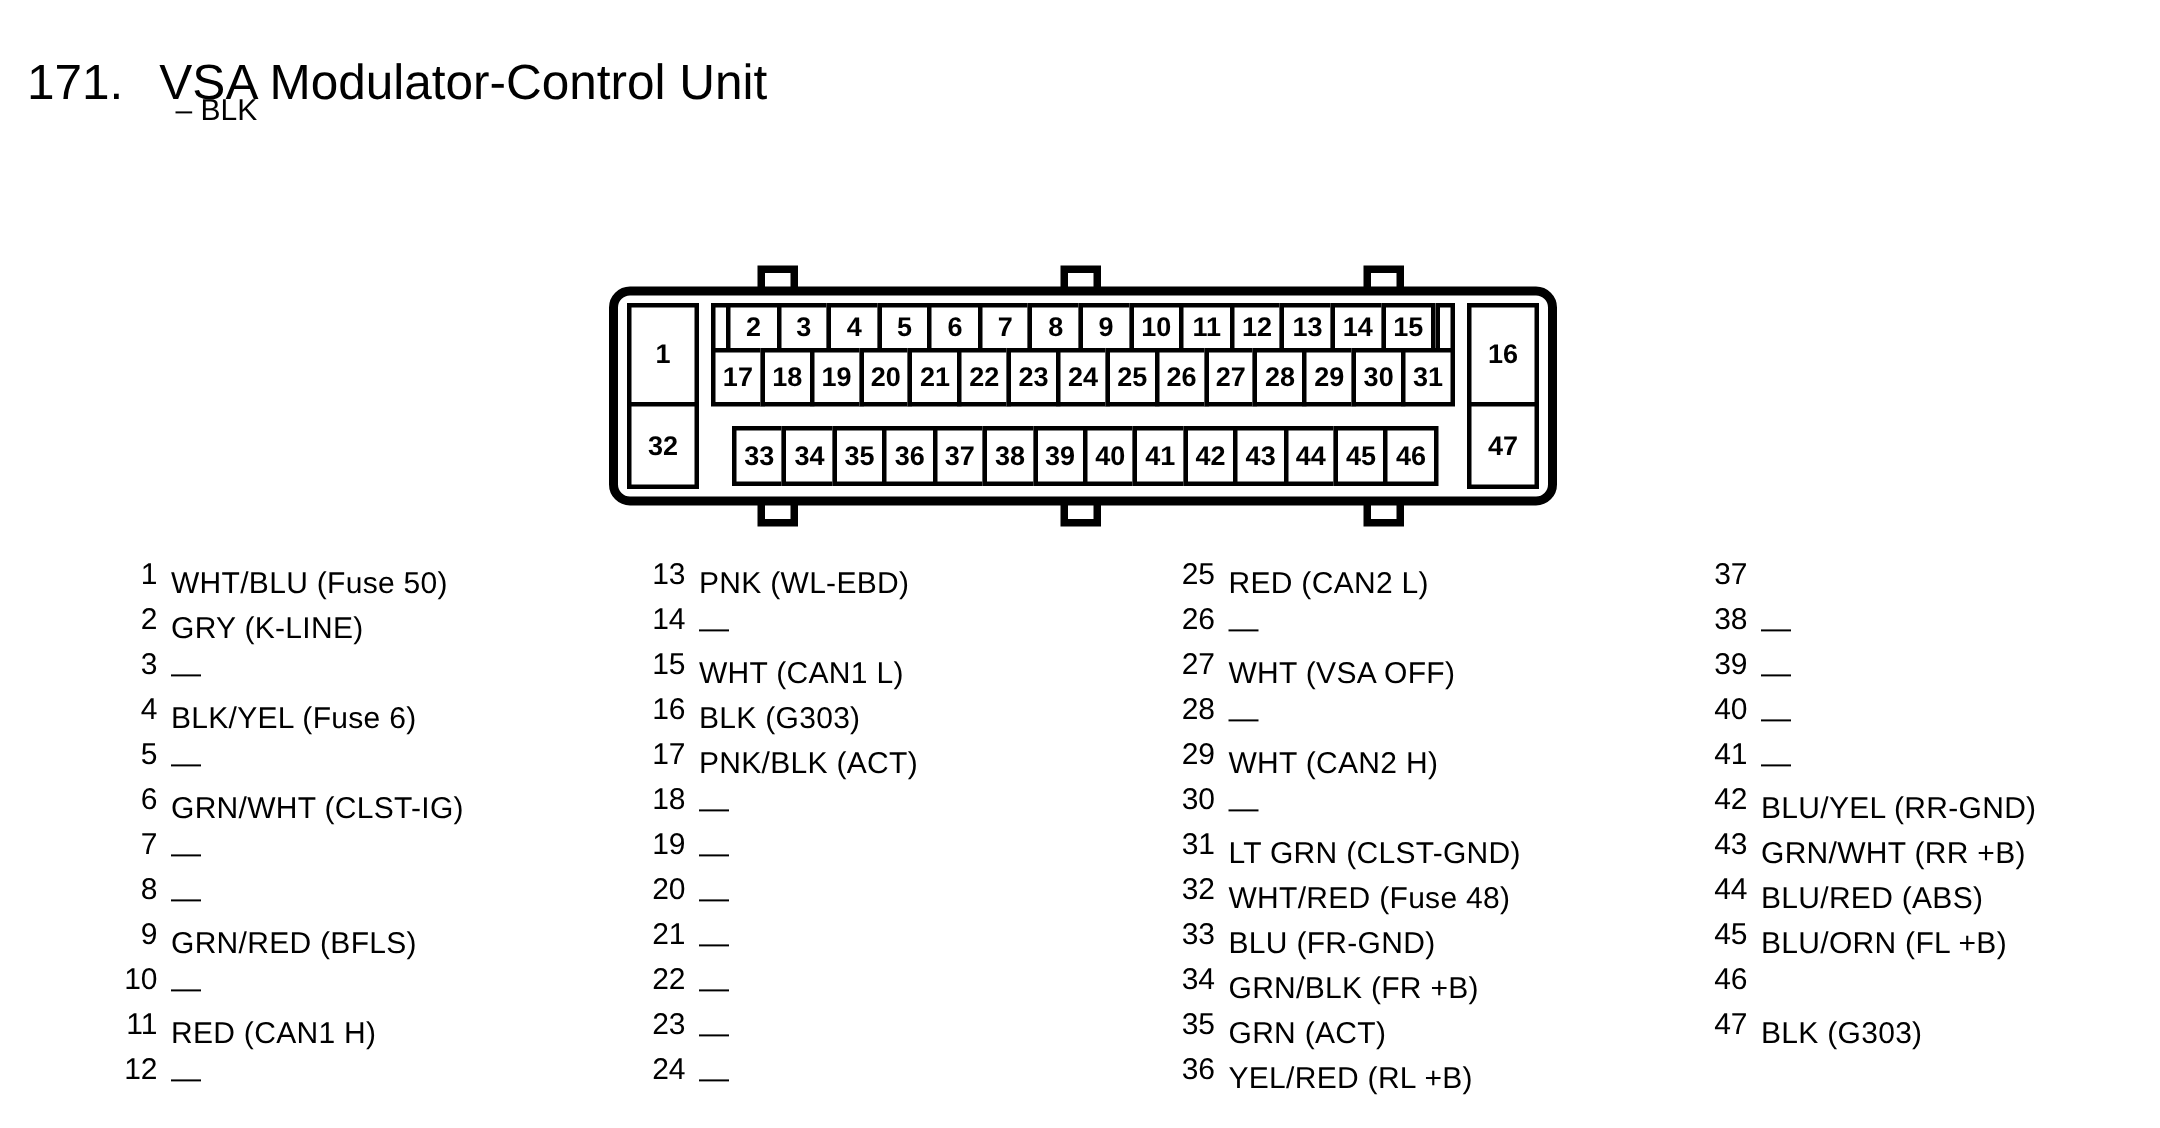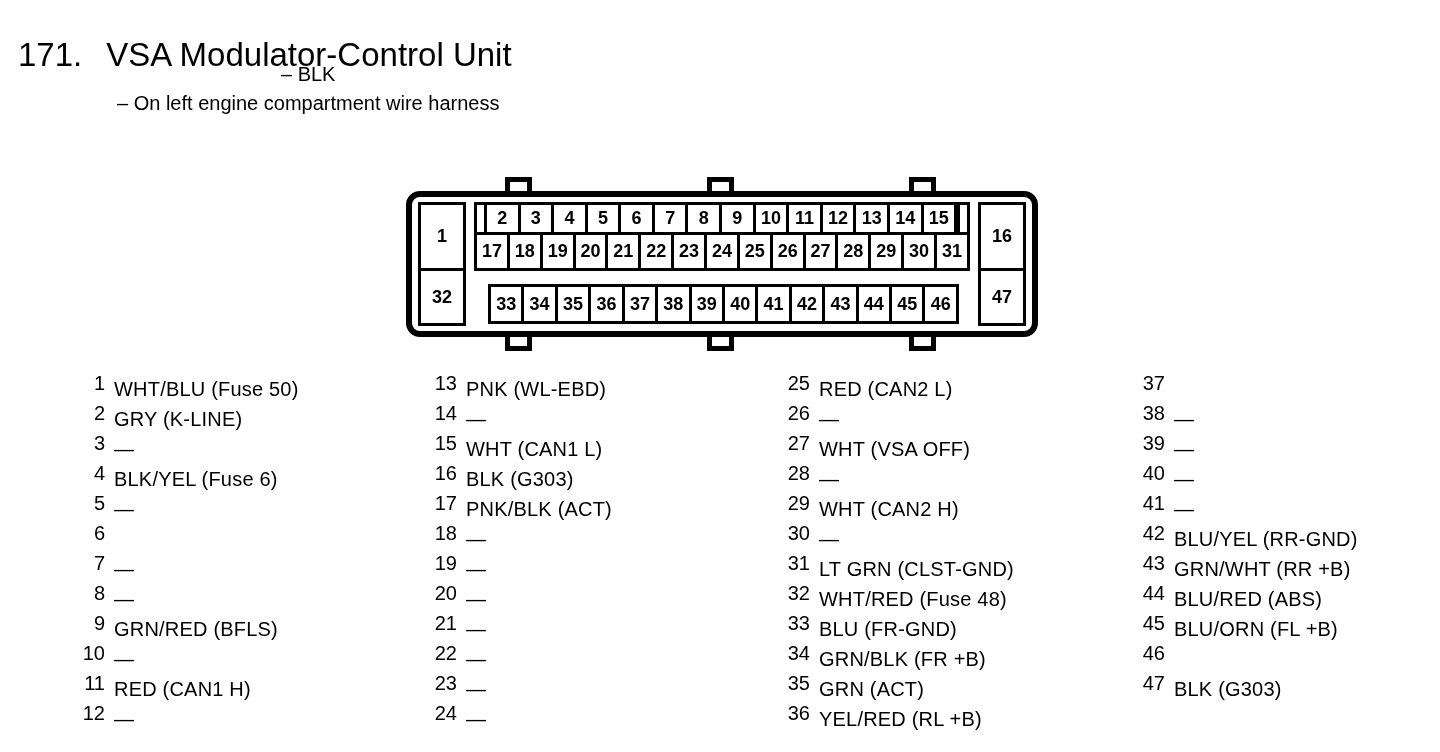--- a/index.html
+++ b/index.html
@@ -73,21 +73,20 @@
 
 <h1 class="title">
   <span class="sec-num">171.</span><span>VSA Modulator-Control Unit</span>
 </h1>
 
 <ul class="notes">
 
     <li>– BLK</li>
 
 
-    <li>– On left engine compartment wire harness</li>
   </ul>
 
 <div class="connector">
   <div class="tab top t1"></div>
   <div class="tab top t2"></div>
   <div class="tab top t3"></div>
   <div class="tab bot t1"></div>
   <div class="tab bot t2"></div>
   <div class="tab bot t3"></div>
 
@@ -226,20 +225,21 @@
       <span class="pin-label">BLK/YEL (Fuse 6)</span>
     </div>
 
     <div class="pin-row">
       <span class="pin-num">5</span>
       <span class="pin-label">—</span>
     </div>
 
     <div class="pin-row">
       <span class="pin-num">6</span>
+      <span class="pin-label">GRN/WHT (CLST-IG)</span>
     </div>
 
     <div class="pin-row">
       <span class="pin-num">7</span>
       <span class="pin-label">—</span>
     </div>
 
     <div class="pin-row">
       <span class="pin-num">8</span>
       <span class="pin-label">—</span>

